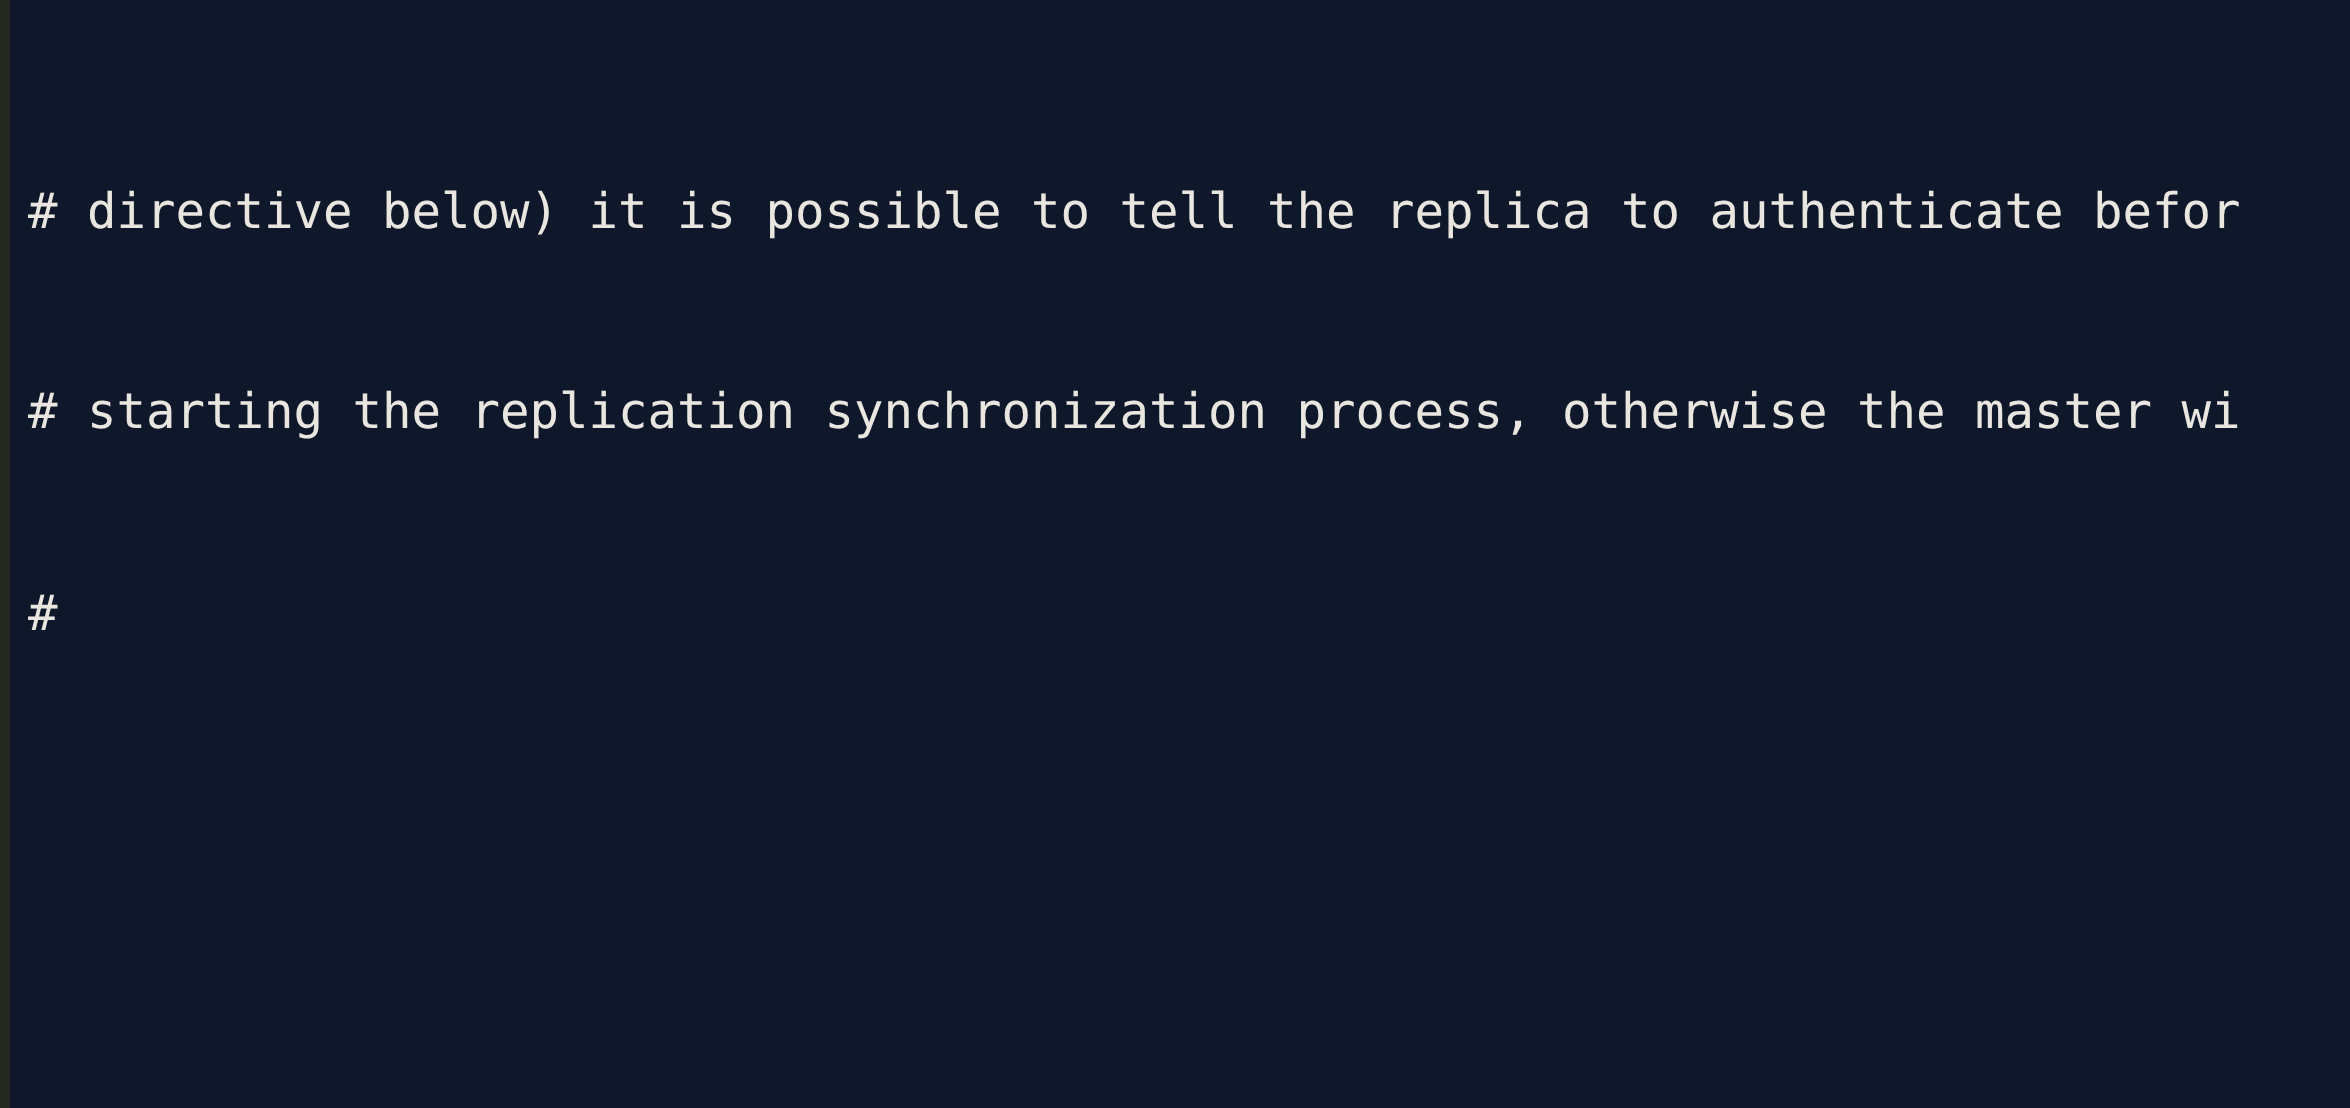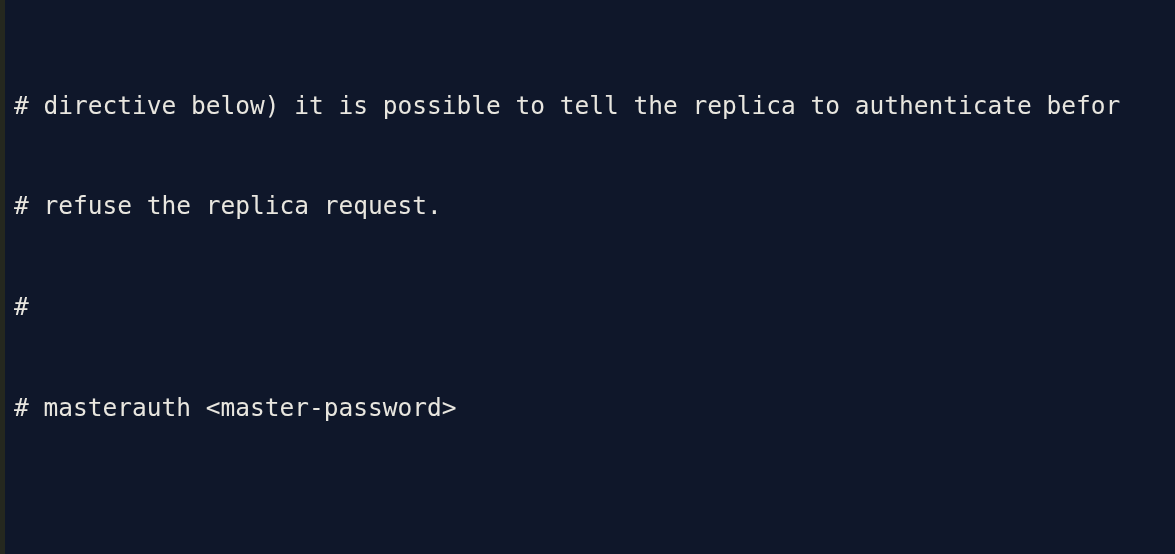--- a/index.html
+++ b/index.html
@@ -49,23 +49,22 @@
 </head>
 <body>
 
 <div id="editor">
 
   <div id="gutter"></div>
 
   <div id="lines">
 
     <div class="line"># directive below) it is possible to tell the replica to authenticate befor</div>
-    <div class="line"># refuse the replica request.</div>
+    <div class="line"># starting the replication synchronization process, otherwise the master wi</div>
     <div class="line">#</div>
-    <div class="line"># masterauth &lt;master-password&gt;</div>
 
     
     
 
     
     
 
     
     
     

